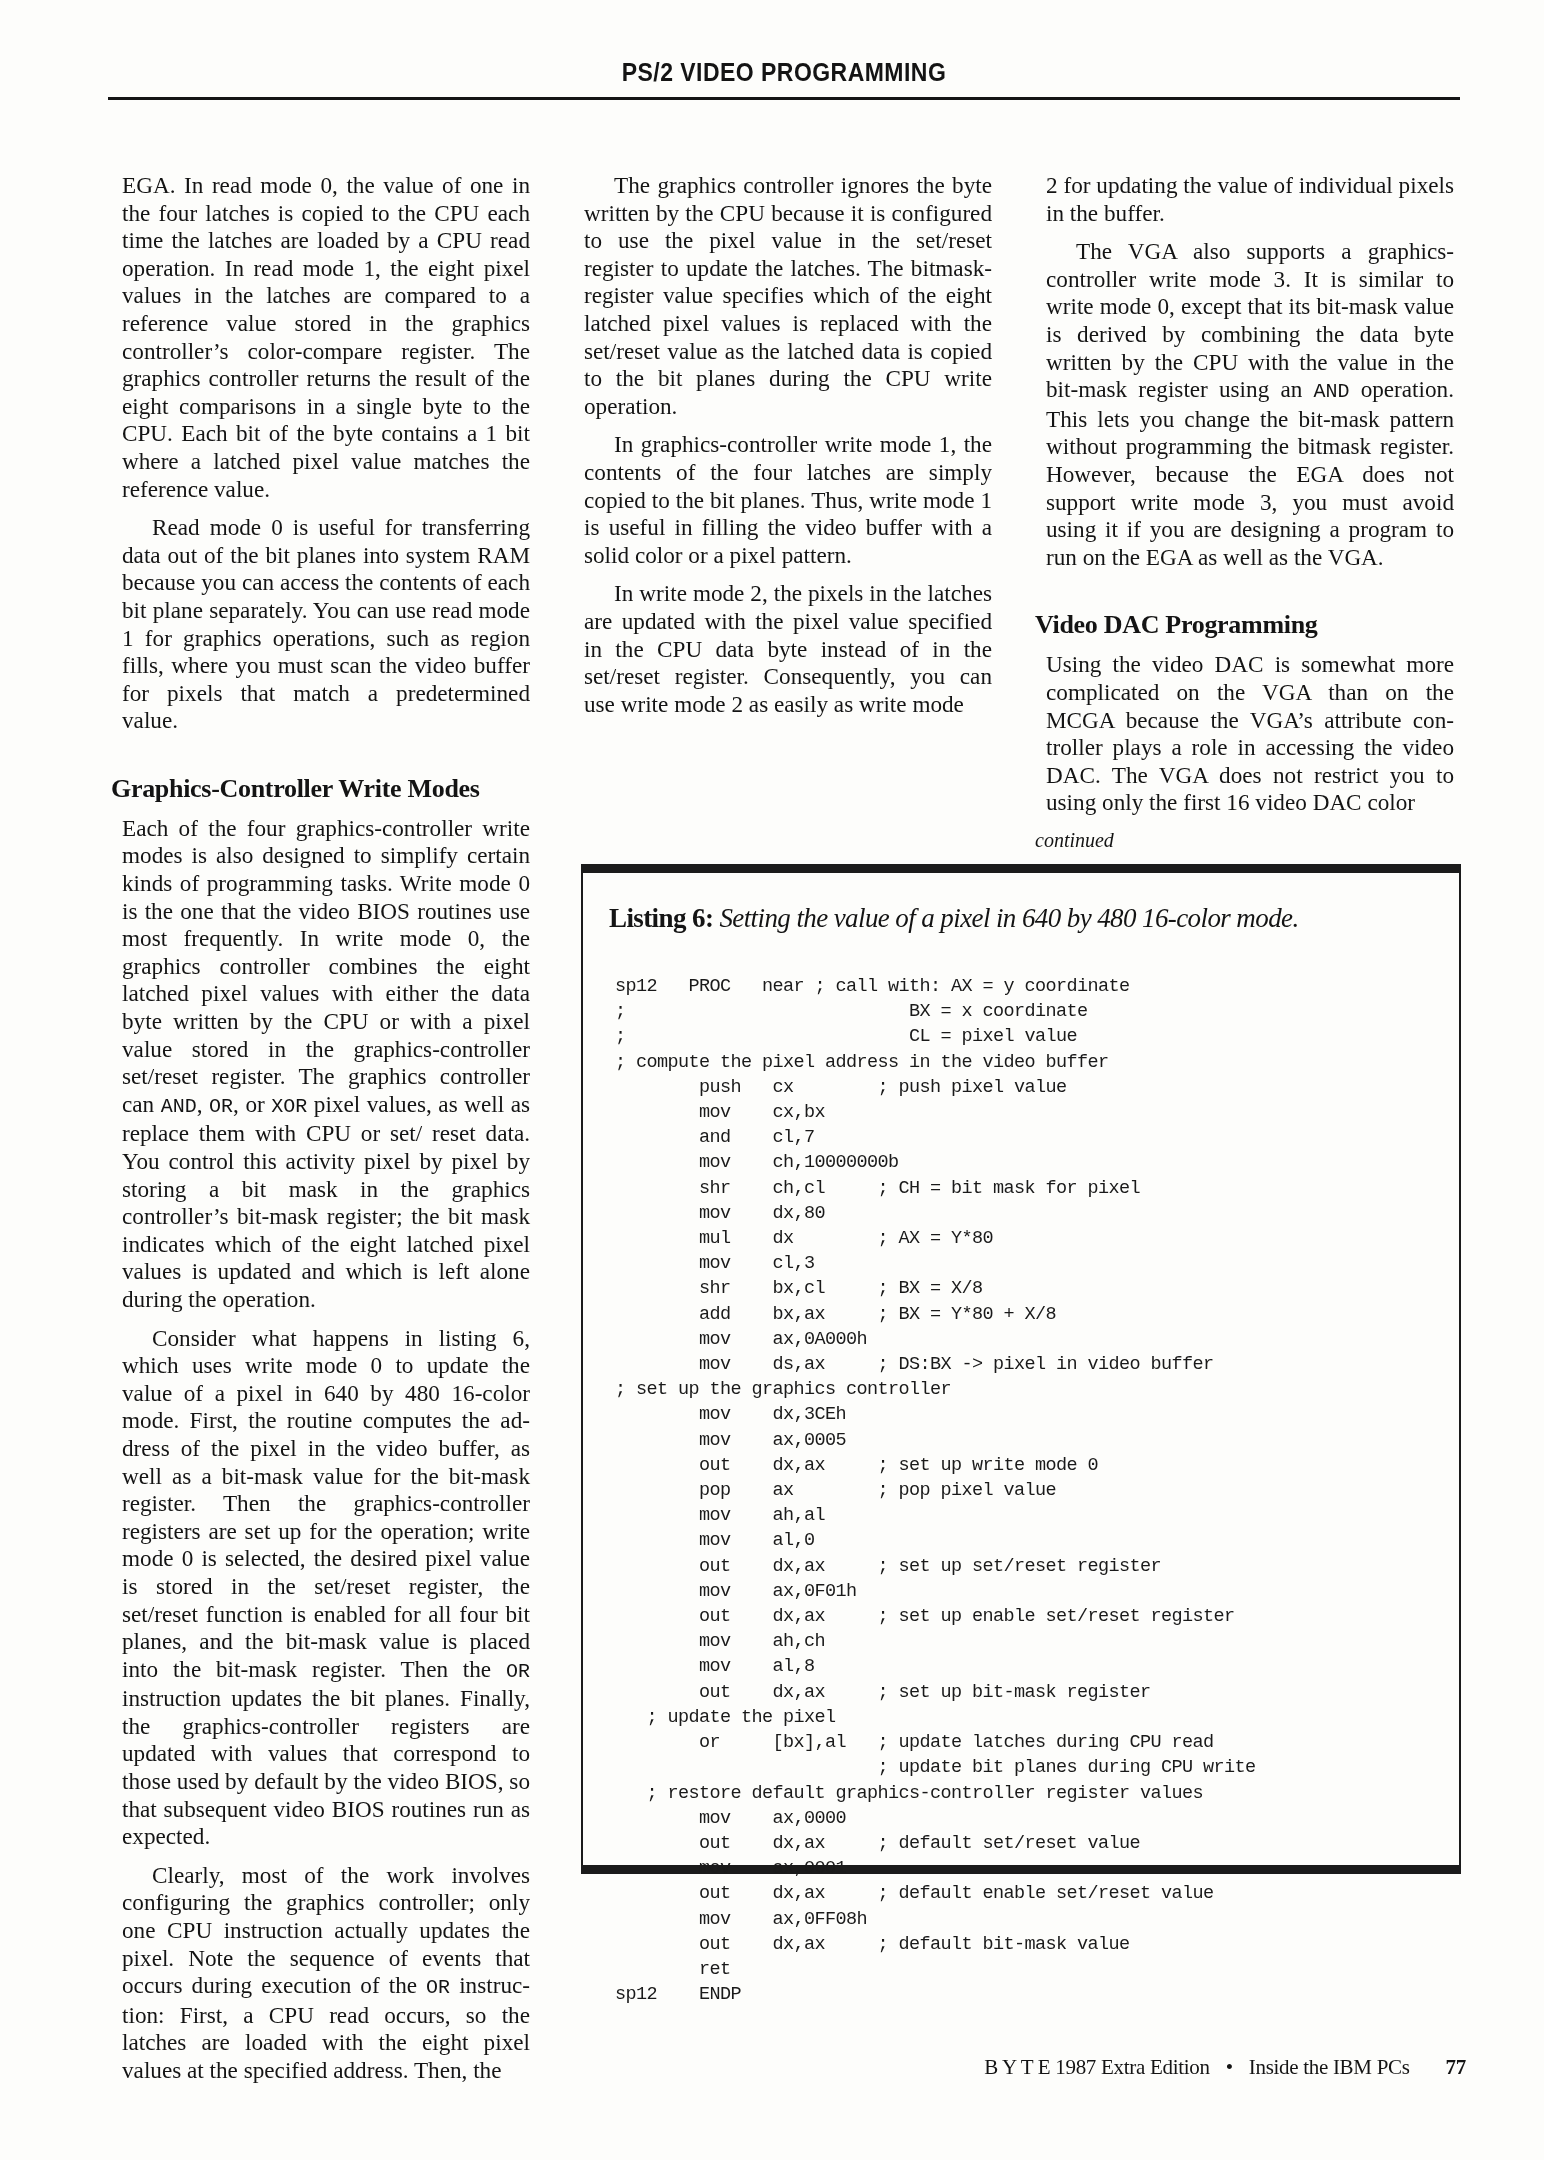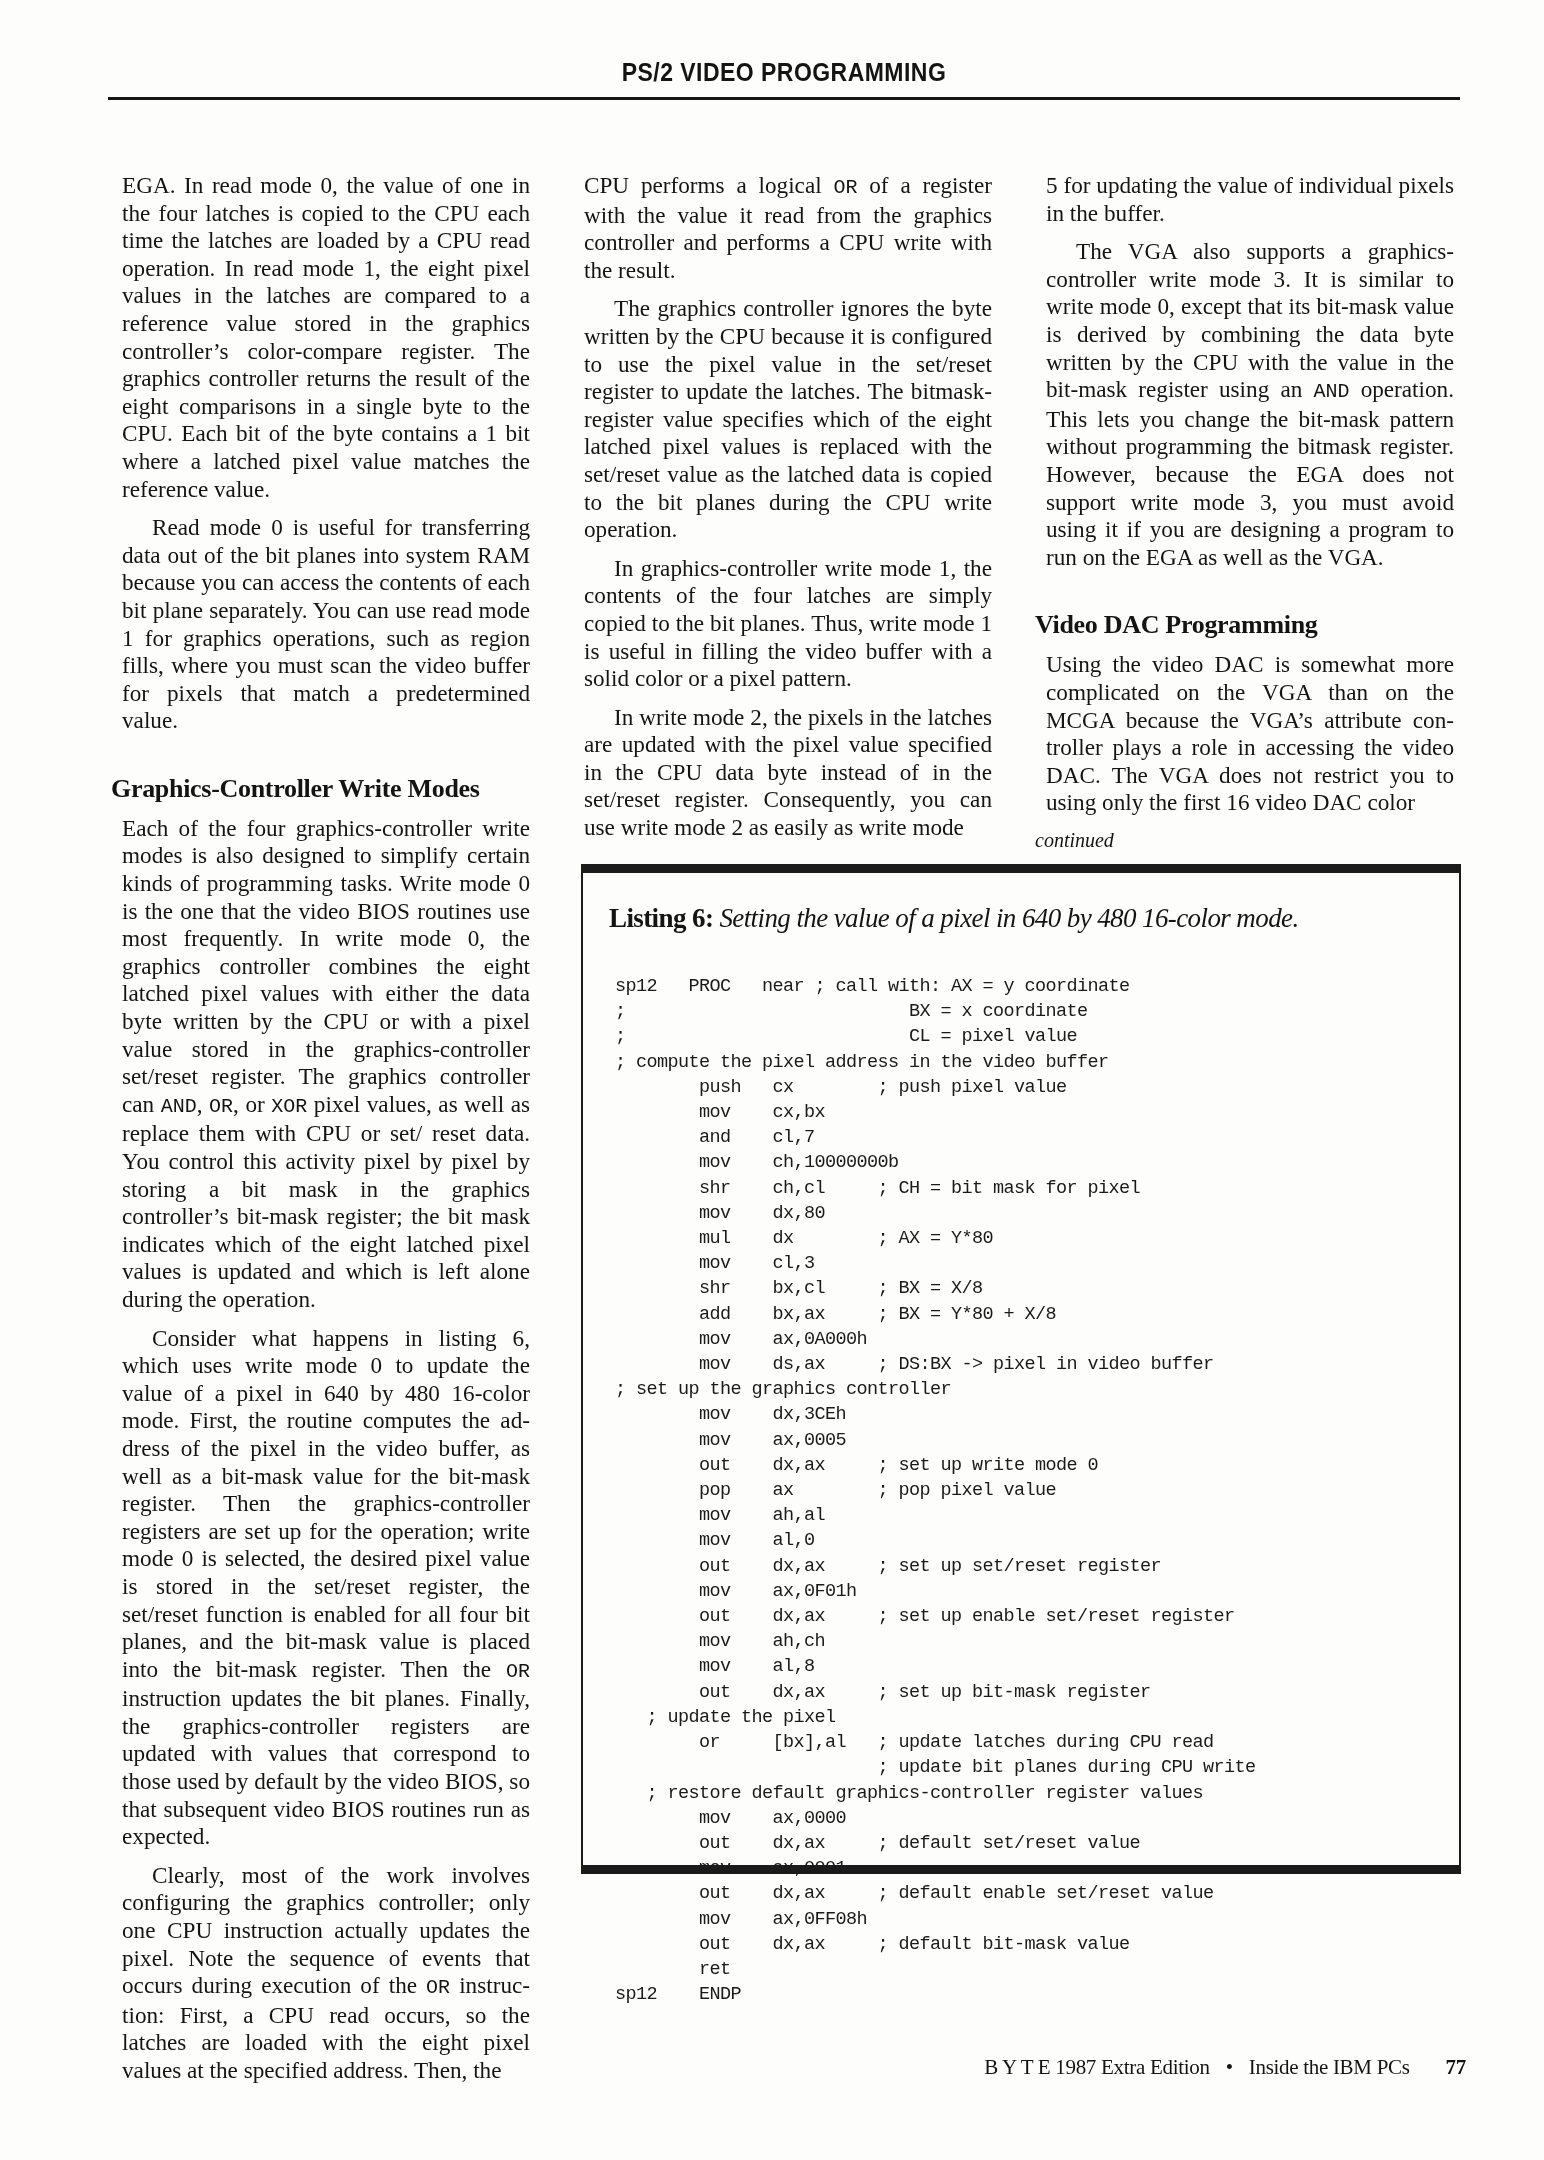--- a/index.html
+++ b/index.html
@@ -72,28 +72,27 @@
   <p>EGA. In read mode 0, the value of one in the four latches is copied to the CPU each time the latches are loaded by a CPU read operation. In read mode 1, the eight pixel values in the latches are compared to a reference value stored in the graphics controller’s color-compare register. The graphics controller returns the result of the eight comparisons in a single byte to the CPU. Each bit of the byte contains a 1 bit where a latched pixel value matches the reference value.</p>
   <p class="indent">Read mode 0 is useful for transferring data out of the bit planes into system RAM because you can access the con­tents of each bit plane separately. You can use read mode 1 for graphics operations, such as region fills, where you must scan the video buffer for pixels that match a predetermined value.</p>
   <div class="gap"></div>
   <h2>Graphics-Controller Write Modes</h2>
   <p><span>Each of the four graphics-controller write modes is also designed to simplify cer­tain kinds of programming tasks. Write mode 0 is the one that the video BIOS routines use most frequently. In write mode 0, the graphics controller combines the eight latched pixel values with either the data byte written by the CPU or with a pixel value stored in the graphics-control­ler set/reset register. The graphics con­troller can </span><span class="mono">AND</span><span>, </span><span class="mono">OR</span><span>, or </span><span class="mono">XOR</span><span> pixel values, as well as replace them with CPU or set/ reset data. You control this activity pixel by pixel by storing a bit mask in the graphics controller’s bit-mask register; the bit mask indicates which of the eight latched pixel values is updated and which is left alone during the operation.</span></p>
   <p class="indent"><span>Consider what happens in listing 6, which uses write mode 0 to update the value of a pixel in 640 by 480 16-color mode. First, the routine computes the ad­dress of the pixel in the video buffer, as well as a bit-mask value for the bit-mask register. Then the graphics-controller registers are set up for the operation; write mode 0 is selected, the desired pixel value is stored in the set/reset register, the set/reset function is enabled for all four bit planes, and the bit-mask value is placed into the bit-mask register. Then the </span><span class="mono">OR</span><span> instruction updates the bit planes. Finally, the graphics-controller registers are updated with values that correspond to those used by default by the video BIOS, so that subsequent video BIOS routines run as expected.</span></p>
   <p class="indent"><span>Clearly, most of the work involves configuring the graphics controller; only one CPU instruction actually updates the pixel. Note the sequence of events that occurs during execution of the </span><span class="mono">OR</span><span> instruc­tion: First, a CPU read occurs, so the latches are loaded with the eight pixel values at the specified address. Then, the</span></p>
 </div>
 
 <div class="col col2">
-  <p><span>CPU performs a logical </span><span class="mono">OR</span><span> of a register with the value it read from the graphics controller and performs a CPU write with the result.</span></p>
   <p class="indent">The graphics controller ignores the byte written by the CPU because it is con­figured to use the pixel value in the set/re­set register to update the latches. The bit­mask-register value specifies which of the eight latched pixel values is replaced with the set/reset value as the latched data is copied to the bit planes during the CPU write operation.</p>
   <p class="indent">In graphics-controller write mode 1, the contents of the four latches are simply copied to the bit planes. Thus, write mode 1 is useful in filling the video buffer with a solid color or a pixel pat­tern.</p>
   <p class="indent">In write mode 2, the pixels in the latch­es are updated with the pixel value speci­fied in the CPU data byte instead of in the set/reset register. Consequently, you can use write mode 2 as easily as write mode</p>
 </div>
 
 <div class="col col3">
-  <p>5 for updating the value of individual pixels in the buffer.</p>
+  <p>2 for updating the value of individual pixels in the buffer.</p>
   <p class="indent"><span>The VGA also supports a graphics-controller write mode 3. It is similar to write mode 0, except that its bit-mask value is derived by combining the data byte written by the CPU with the value in the bit-mask register using an </span><span class="mono">AND</span><span> opera­tion. This lets you change the bit-mask pattern without programming the bit­mask register. However, because the EGA does not support write mode 3, you must avoid using it if you are designing a program to run on the EGA as well as the VGA.</span></p>
   <div class="gap"></div>
   <h2>Video DAC Programming</h2>
   <p>Using the video DAC is somewhat more complicated on the VGA than on the MCGA because the VGA’s attribute con­troller plays a role in accessing the video DAC. The VGA does not restrict you to using only the first 16 video DAC color</p>
   <div class="continued">continued</div>
 </div>
 
 <div class="listing-box">
   <div class="listing-caption">
     <span class="label">Listing 6:</span>

